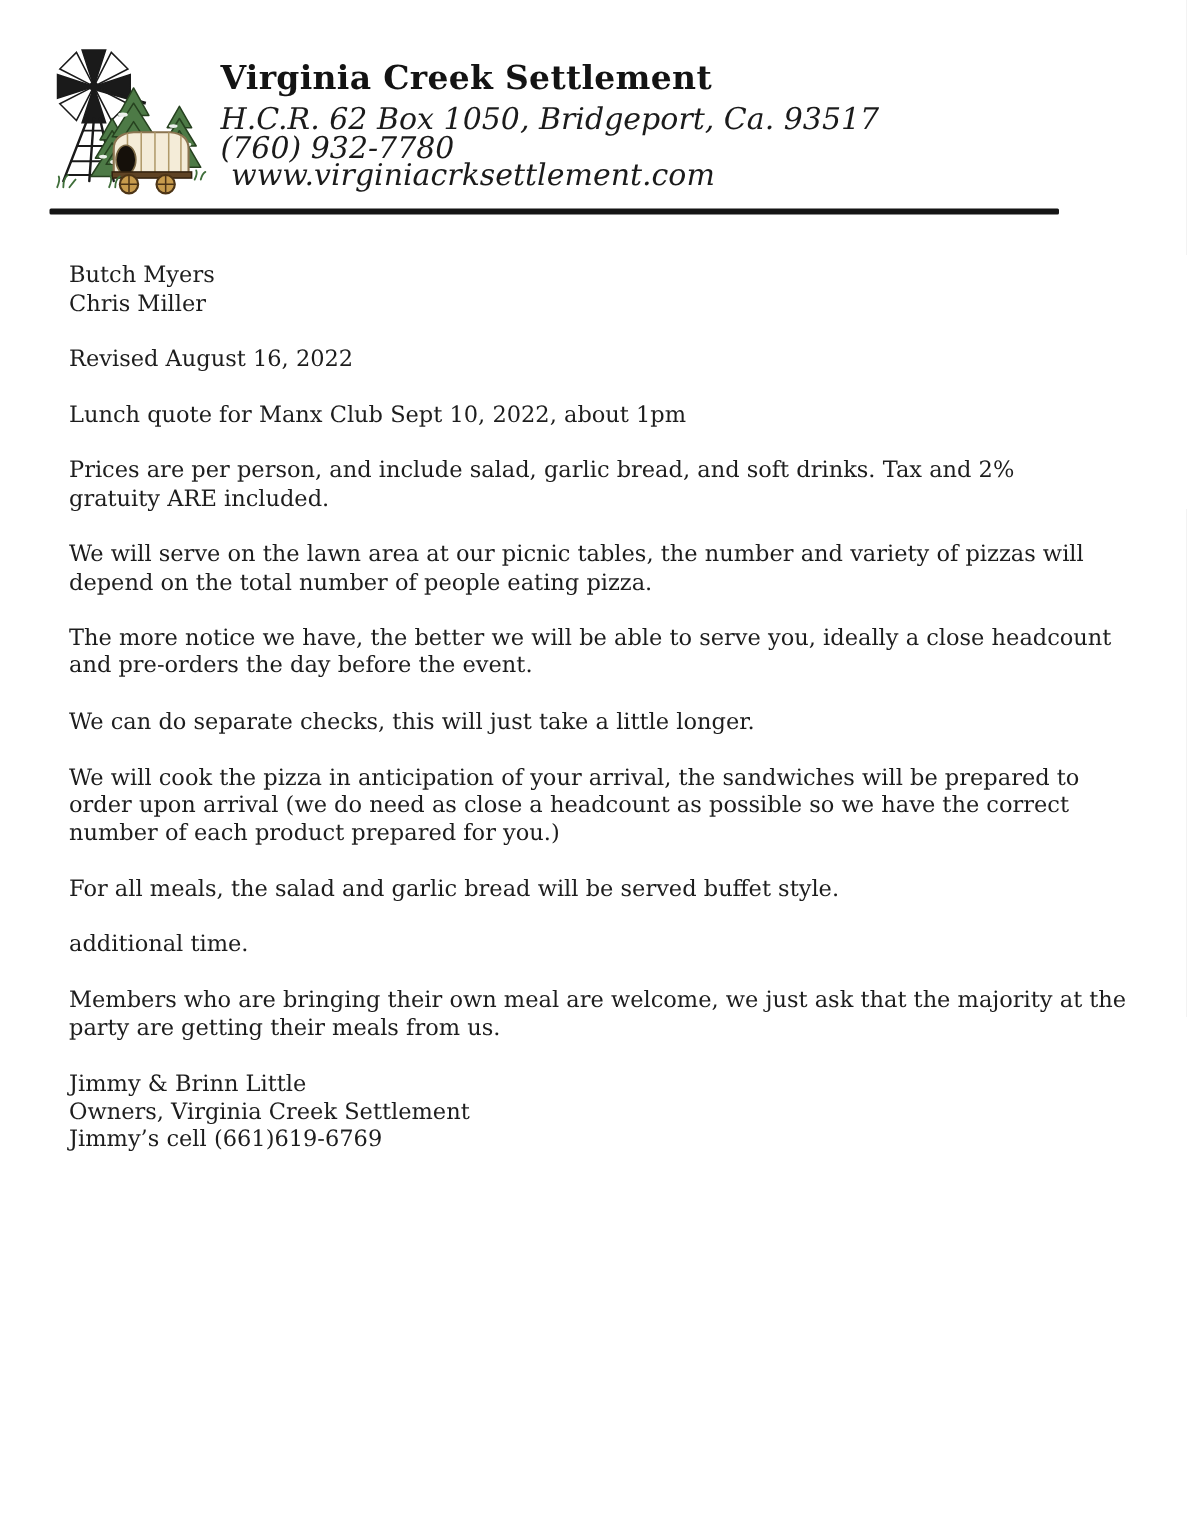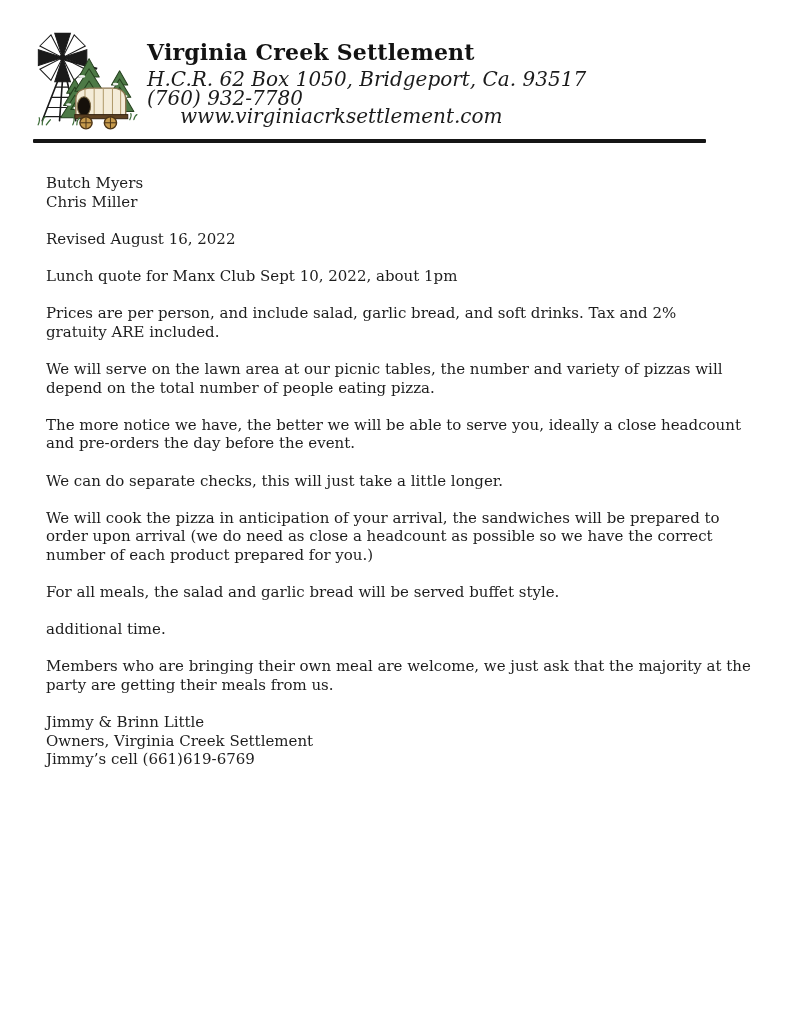--- a/index.html
+++ b/index.html
@@ -16,21 +16,21 @@
   
   .letterhead{display:flex;align-items:flex-start;padding:26px 0 0 30px;}
   .logo{width:112px;height:107px;flex:0 0 auto;}
   .logo svg{display:block;width:112px;height:107px;}
   .head-text{margin-left:5px;padding-top:12px;}
   .company-name{
     font-size:22px;line-height:28px;margin:0 0 4px 0;
     font-weight:bold;color:#131313;letter-spacing:.2px;
   }
   .head-line{font-size:20px;line-height:18.5px;color:#1b1b1b;white-space:nowrap;font-style:italic;}
-  .head-line.site{padding-left:7px;margin-left:26px;}
+  .head-line.site{padding-left:7px;}
   .rule{margin:6px 0 0 33px;width:673px;height:4px;background:#151515;border-radius:1px;}
   
   .letter-body{padding:31px 52px 0 46px;font-size:15px;line-height:18.6px;}
   .block{margin:0 0 18.6px 0;}
   .line{white-space:nowrap;}
   .sig-block{margin-bottom:0;}
 </style>
 </head>
 <body>
 

